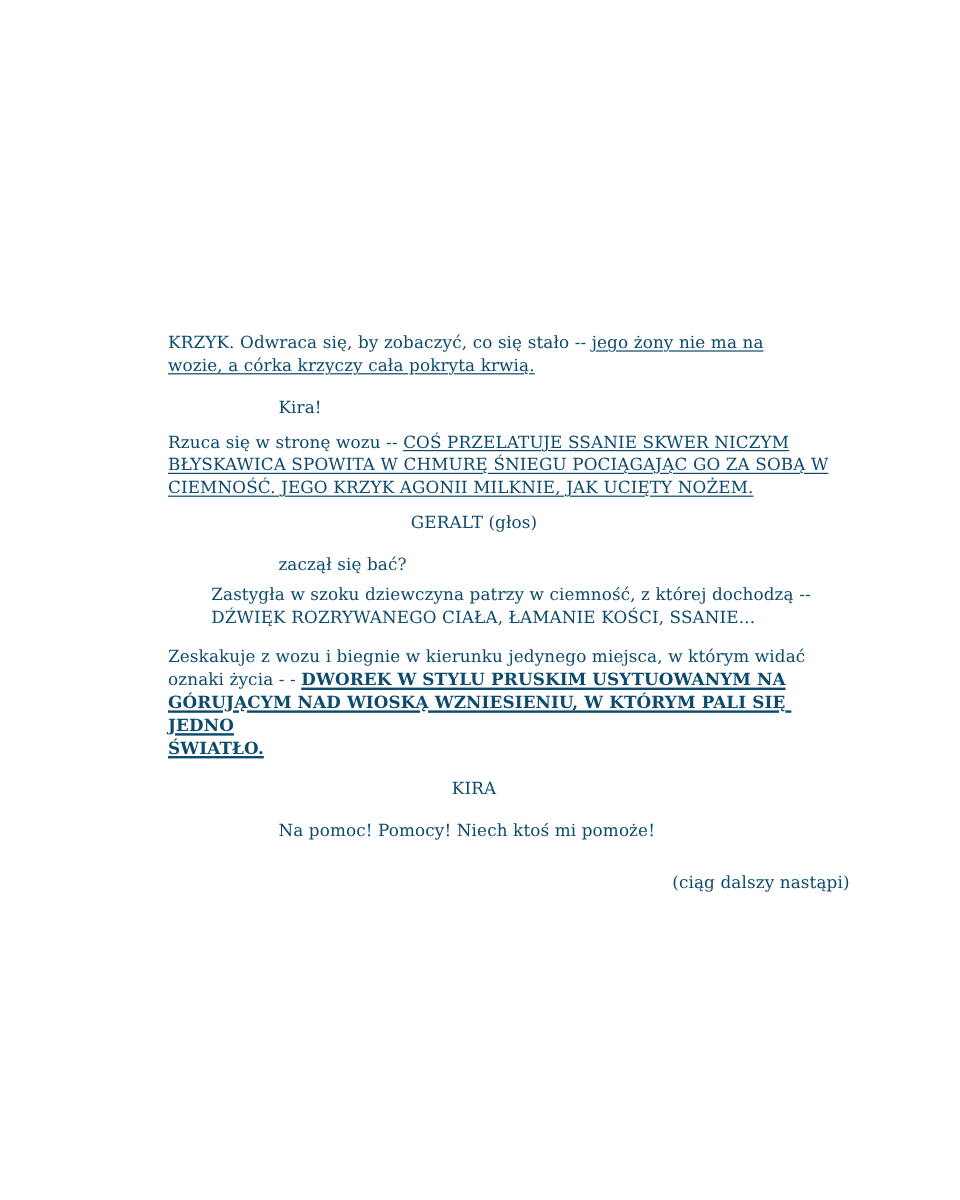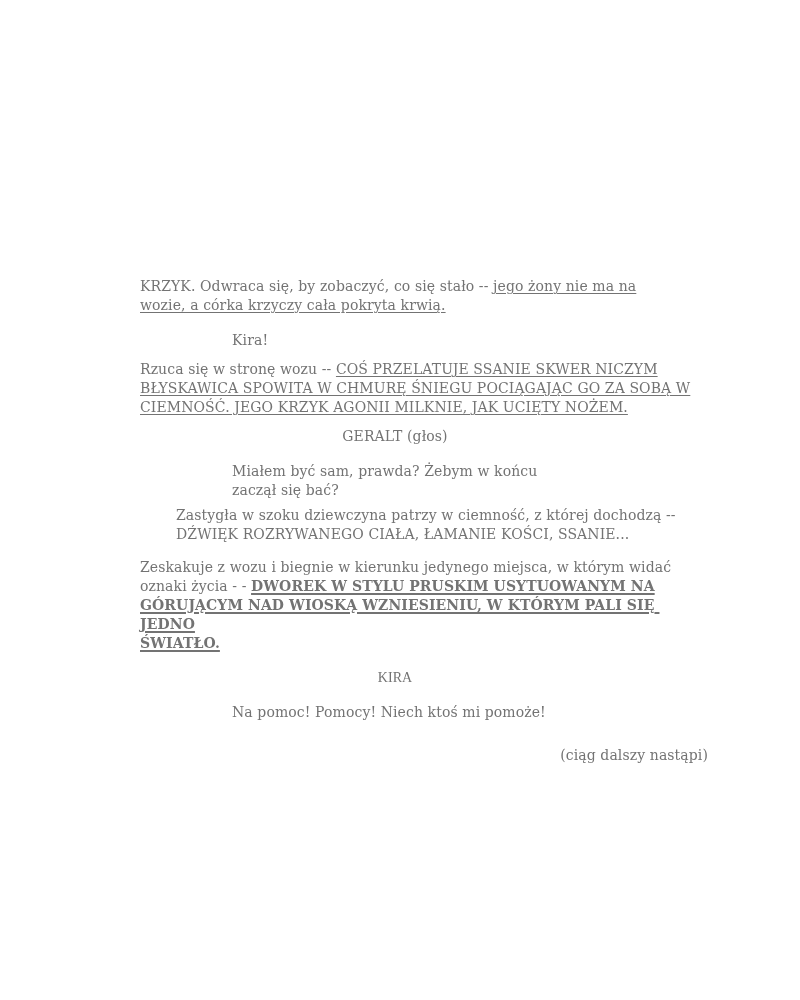--- a/index.html
+++ b/index.html
@@ -20,30 +20,30 @@
     background: #ffffff;
     overflow: hidden;
   }
   .script-col {
     position: absolute;
     left: 140px;
     top: 277px;
     width: 568px;
     font-size: 14px;
     line-height: 19px;
-    color: #737373;
+    color: #0c4a6e;
     letter-spacing: 0.1px;
   }
   .block { margin: 0; }
   .block:first-child { margin-top: 0 !important; }
   .gap-none   { margin-top: 16px; }
   .gap-normal { margin-top: 10px; }
   .gap-small  { margin-top: 6px; margin-left: 36px; }
   .gap-large  { margin-top: 14px; }
-  .gap-xlarge { margin-top: 15px; font-family: Liberation Serif, serif; }
+  .gap-xlarge { margin-top: 15px; }
   .gap-footer { margin-top: 24px; }
   .cue {
     width: 510px;
     text-align: center;
   }
   .dialogue { padding-left: 92px; }
   .footer { text-align: right; }
   .line { white-space: pre-wrap; }
   .seg.u {
     text-decoration: underline;
@@ -71,21 +71,20 @@
       </div>
       <div class="block action gap-normal">
         <div class="line"><span class="seg">Rzuca się w stronę wozu -- </span><span class="seg u">COŚ PRZELATUJE SSANIE SKWER NICZYM</span></div>
         <div class="line"><span class="seg u">BŁYSKAWICA SPOWITA W CHMURĘ ŚNIEGU POCIĄGAJĄC GO ZA SOBĄ W</span></div>
         <div class="line"><span class="seg u">CIEMNOŚĆ. JEGO KRZYK AGONII MILKNIE, JAK UCIĘTY NOŻEM.</span></div>
       </div>
       <div class="block cue gap-normal">
         <div class="line"><span class="seg">GERALT (głos)</span></div>
       </div>
       <div class="block dialogue gap-none">
-        <div class="line"><span class="seg">Miałem być sam, prawda? Żebym w końcu</span></div>
         <div class="line"><span class="seg">zaczął się bać?</span></div>
       </div>
       <div class="block action gap-small">
         <div class="line"><span class="seg">Zastygła w szoku dziewczyna patrzy w ciemność, z której dochodzą --</span></div>
         <div class="line"><span class="seg">DŹWIĘK ROZRYWANEGO CIAŁA, ŁAMANIE KOŚCI, SSANIE...</span></div>
       </div>
       <div class="block action gap-large">
         <div class="line"><span class="seg">Zeskakuje z wozu i biegnie w kierunku jedynego miejsca, w którym widać</span></div>
         <div class="line"><span class="seg">oznaki życia - - </span><span class="seg bu">DWOREK W STYLU PRUSKIM USYTUOWANYM NA</span></div>
         <div class="line"><span class="seg bu">GÓRUJĄCYM NAD WIOSKĄ WZNIESIENIU, W KTÓRYM PALI SIĘ JEDNO</span></div>

